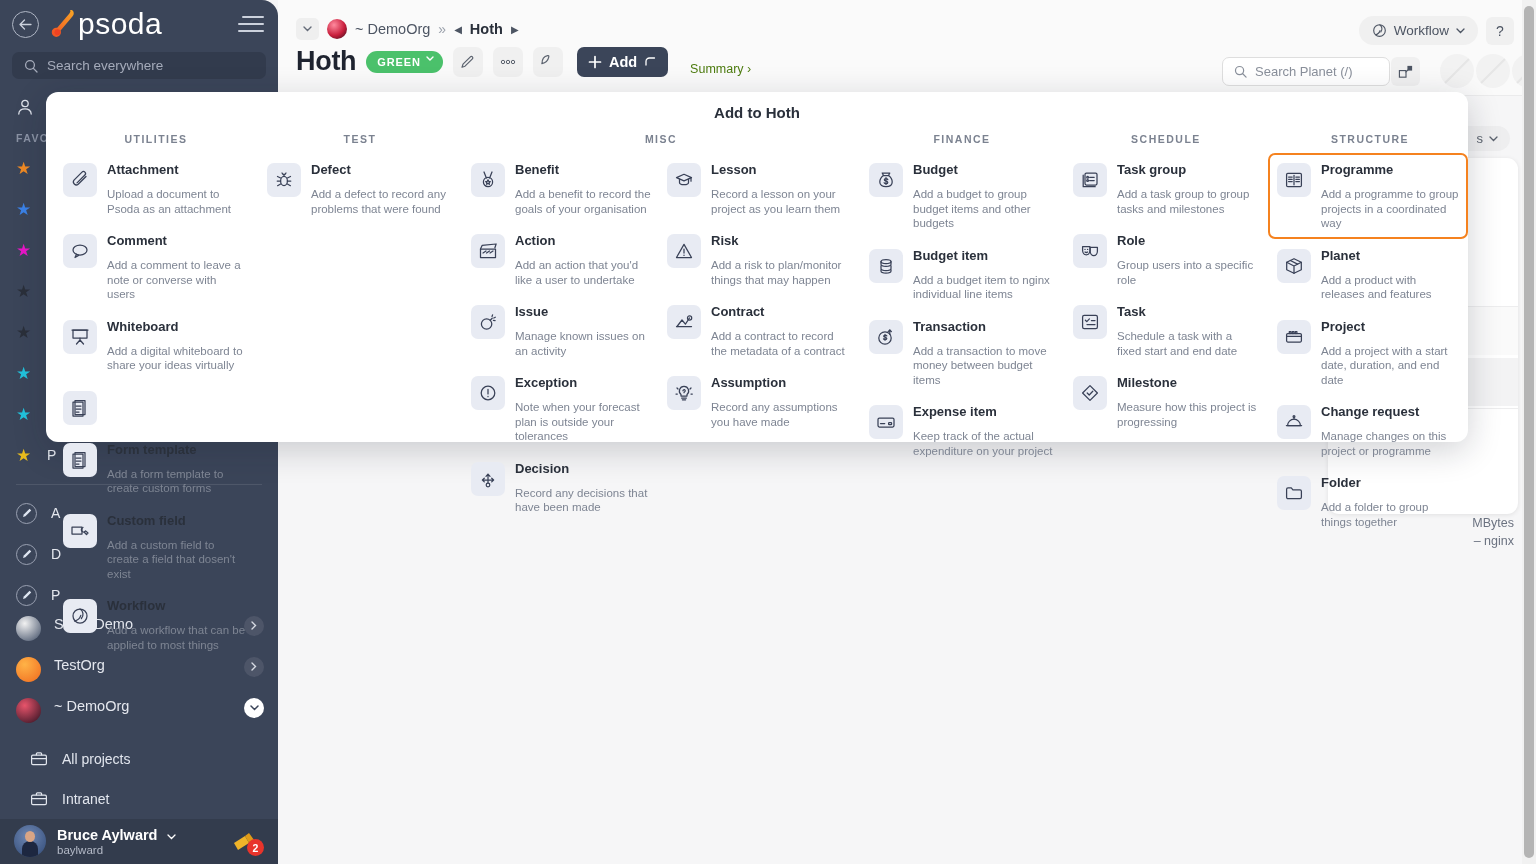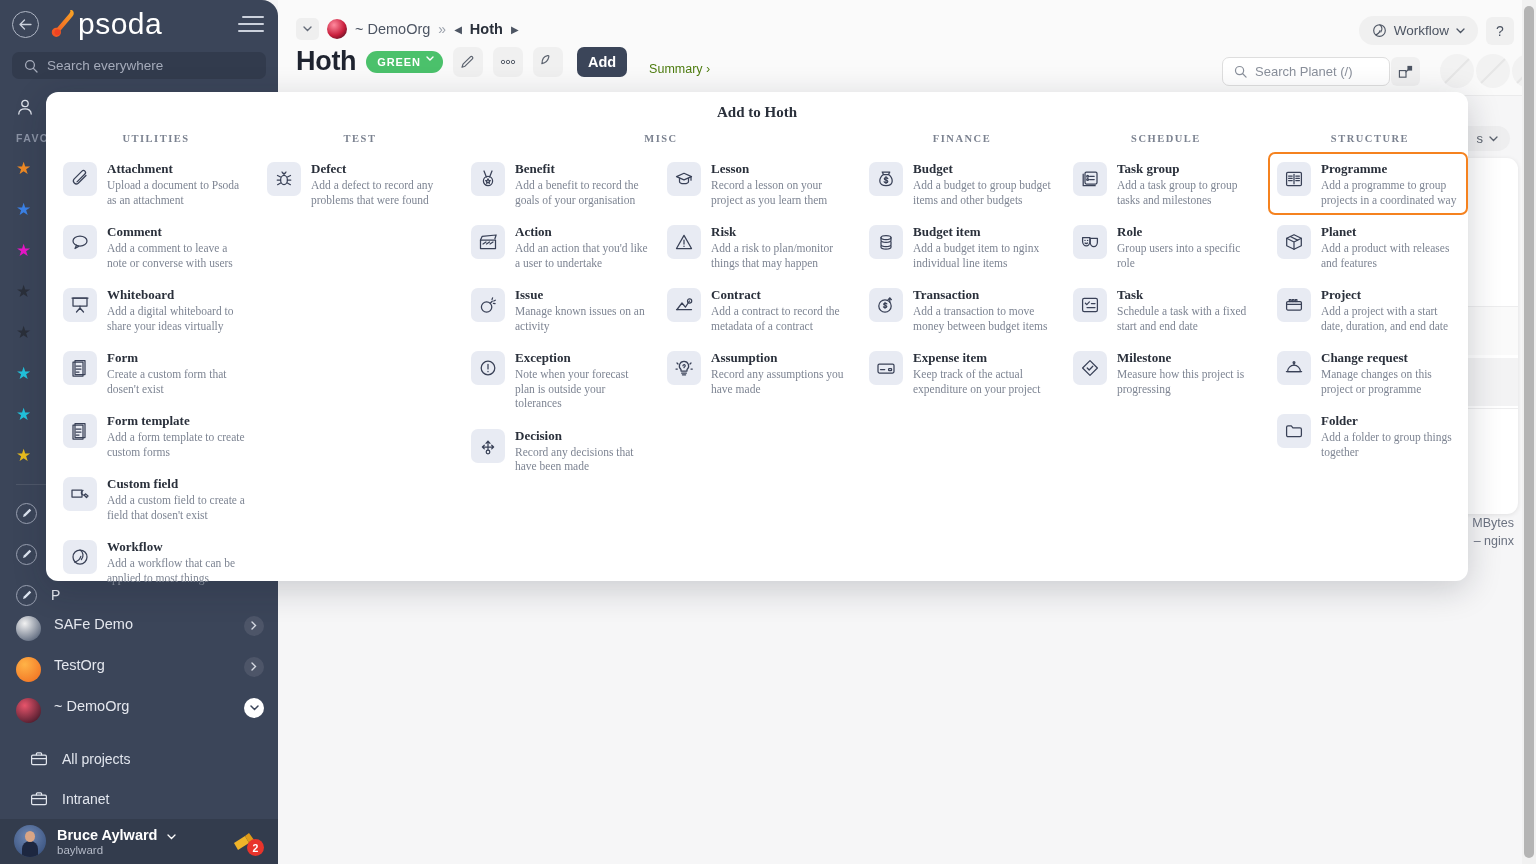--- a/index.html
+++ b/index.html
@@ -121,21 +121,21 @@
     letter-spacing: .9px; border-radius: 13px; padding: 5px 9px 5px 11px;
     display: flex; align-items: flex-start; gap: 5px;
   }
   .sq-btn {
     width: 30px; height: 30px; border-radius: 7px; background: #f0f0f0;
     display: flex; align-items: center; justify-content: center; color: #5b626e;
   }
   .add-btn {
     height: 30px; background: #3b4559; color: #fff; border-radius: 7px;
     display: flex; align-items: center; gap: 7px; padding: 0 11px;
-    font-size: 14.5px; font-weight: 600; margin-left: 4px; flex-direction: column;
+    font-size: 14.5px; font-weight: 600; margin-left: 4px;
   }
   .summary-link { font-size: 12.5px; color: #4d7c0f; margin-left: 12px; margin-top: 15px; }
 
   .tr-right { position: absolute; right: 22px; top: 16px; display: flex; align-items: center; gap: 8px; }
   .wf-btn {
     height: 29px; background: #f0f0f0; border-radius: 15px; display: flex;
     align-items: center; gap: 7px; padding: 0 13px; font-size: 13.5px; color: #4d5563;
   }
   .help-btn {
     width: 28px; height: 28px; border-radius: 6px; background: #f0f0f0;
@@ -185,25 +185,24 @@
     position: absolute; right: 0; top: 0; width: 14px; height: 864px;
     background: #f1f1f1; z-index: 8;
   }
   #vscroll .thumb {
     position: absolute; left: 2px; top: 6px; width: 10px; height: 852px;
     background: #b4b4b4; border-radius: 5px;
   }
 
   
   #modal {
-    position: absolute; left: 46px; top: 92px; width: 1422px; height: 489px;
+    position: absolute; left: 46px; top: 92px; width: 1422px; height: 350px;
     background: #fff; border-radius: 12px;
     box-shadow: 0 8px 34px rgba(20,25,40,.20);
     z-index: 10;
-    font-family: Liberation Serif, serif;
   }
   .modal-title {
     text-align: center; font-size: 15px; font-weight: 700;
     color: #2a303b; padding-top: 12px;
   }
   .cols {
     display: flex; padding: 12px 8px 0 8px;
   }
   .col { flex: 0 0 auto; }
   .col-head {
@@ -216,21 +215,21 @@
     border: 2px solid transparent; border-radius: 7px; align-items: flex-start;
   }
   .item.hl { border-color: #f5821f; }
   .item-ico {
     width: 34px; height: 34px; border-radius: 7px; background: #e8ebf3;
     display: flex; align-items: center; justify-content: center;
     flex: 0 0 34px; color: #394157; margin-top: 2px;
   }
   .item-txt { padding-top: 1px; }
   .item-title { font-size: 13px; font-weight: 700; color: #2a303b; line-height: 15px; }
-  .item-desc { font-size: 11.5px; color: #7e8593; line-height: 14.5px; margin-top: 2px; }
+  .item-desc { font-size: 11.5px; color: #7e8593; line-height: 14.5px; margin-top: 10px; }
 
   
   .col.w1 { width: 204px; }
   .col.w2 { width: 398px; }
   .col.w2 .col-body > .item { width: 196px; }
 
   svg { display: block; }
 </style>
 </head>
 <body>
@@ -565,24 +564,20 @@
             </div>
           </div>
           <div class="item">
             <div class="item-ico">
               <svg width="20" height="20" viewBox="0 0 20 20">
                 <rect x="5" y="2.5" width="10" height="14" stroke="#394157" stroke-width="1.25" fill="none" stroke-linecap="round" stroke-linejoin="round"></rect>
                 <rect x="3" y="4" width="10" height="14" stroke="#394157" stroke-width="1.25" fill="none" stroke-linecap="round" stroke-linejoin="round"></rect>
                 <path d="M6 8h5M6 11h5M6 14h3" stroke="#394157" stroke-width="1.25" fill="none" stroke-linecap="round" stroke-linejoin="round"></path>
               </svg>
             </div>
-            <div class="item-txt">
-              <div class="item-title">Form</div>
-              <div class="item-desc">Create a custom form that dosen't exist</div>
-            </div>
           </div>
           <div class="item">
             <div class="item-ico">
               <svg width="20" height="20" viewBox="0 0 20 20">
                 <rect x="5" y="2.5" width="10" height="14" stroke="#394157" stroke-width="1.25" fill="none" stroke-linecap="round" stroke-linejoin="round"></rect>
                 <rect x="3" y="4" width="10" height="14" stroke="#394157" stroke-width="1.25" fill="none" stroke-linecap="round" stroke-linejoin="round"></rect>
                 <path d="M6 8h5M6 11h5M6 14h3" stroke="#394157" stroke-width="1.25" fill="none" stroke-linecap="round" stroke-linejoin="round"></path>
               </svg>
             </div>
             <div class="item-txt">

